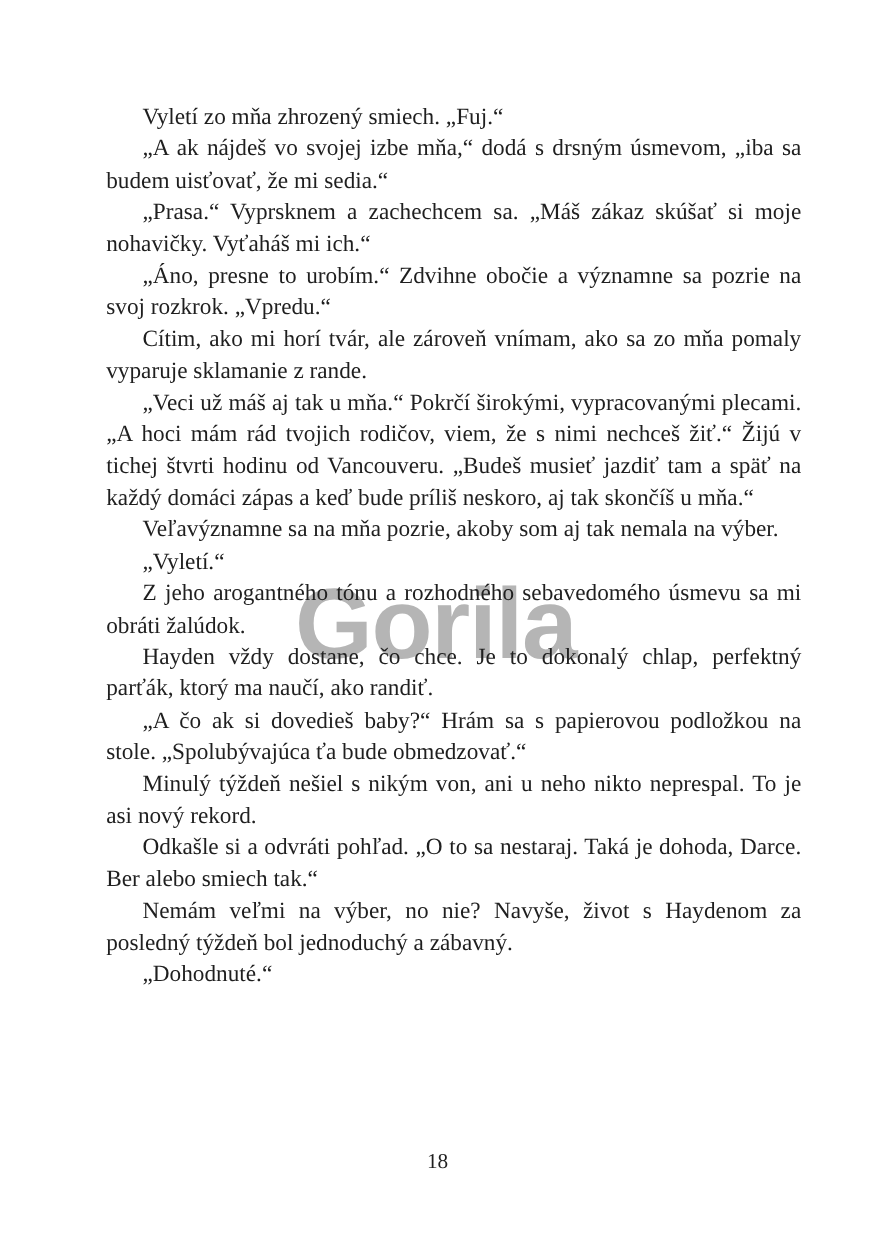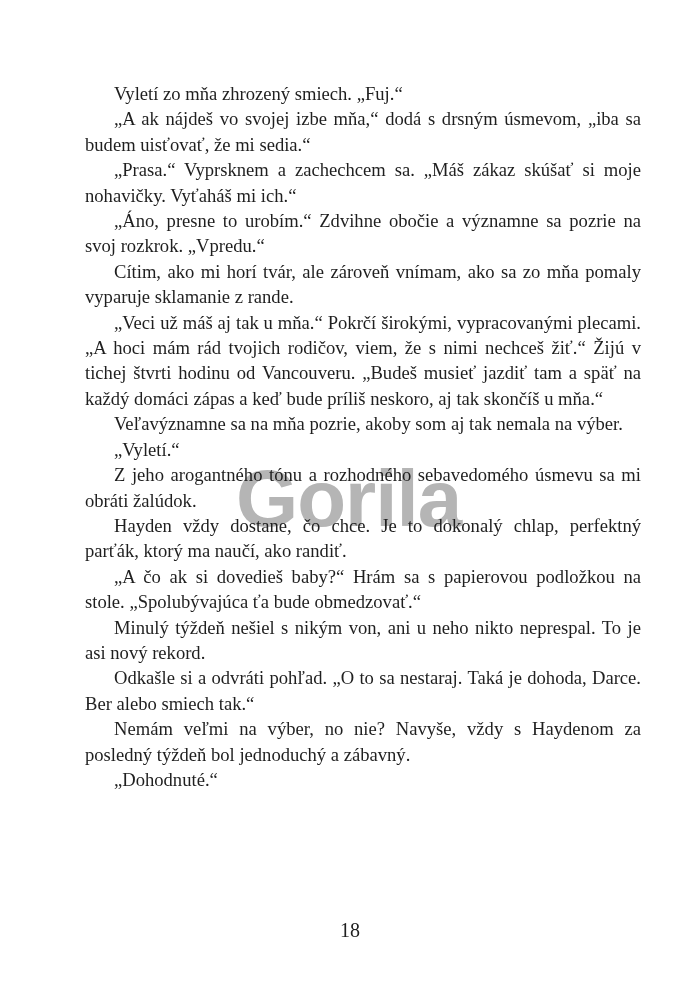--- a/index.html
+++ b/index.html
@@ -41,21 +41,21 @@
     text-align: justify;
     text-indent: 29px;
   }
   .page-number {
     position: absolute;
     left: 0;
     right: 0;
     top: 919px;
     z-index: 1;
     text-align: center;
-    font-size: 20px;
+    font-size: 17px;
     color: #1f1f1f;
   }
 </style>
 </head>
 <body>
 
 <div class="page">
 
   <div class="watermark">Gorila</div>
 
@@ -67,19 +67,19 @@
       <p class="para">„Áno, presne to urobím.“ Zdvihne obočie a významne sa pozrie na svoj rozkrok. „Vpredu.“</p>
       <p class="para">Cítim, ako mi horí tvár, ale zároveň vnímam, ako sa zo mňa pomaly vyparuje sklamanie z rande.</p>
       <p class="para">„Veci už máš aj tak u mňa.“ Pokrčí širokými, vypracovanými plecami. „A hoci mám rád tvojich rodičov, viem, že s nimi nechceš žiť.“ Žijú v tichej štvrti hodinu od Vancouveru. „Budeš musieť jazdiť tam a späť na každý domáci zápas a keď bude príliš neskoro, aj tak skončíš u mňa.“</p>
       <p class="para">Veľavýznamne sa na mňa pozrie, akoby som aj tak nemala na výber.</p>
       <p class="para">„Vyletí.“</p>
       <p class="para">Z jeho arogantného tónu a rozhodného sebavedomého úsmevu sa mi obráti žalúdok.</p>
       <p class="para">Hayden vždy dostane, čo chce. Je to dokonalý chlap, perfektný parťák, ktorý ma naučí, ako randiť.</p>
       <p class="para">„A čo ak si dovedieš baby?“ Hrám sa s papierovou podložkou na stole. „Spolubývajúca ťa bude obmedzovať.“</p>
       <p class="para">Minulý týždeň nešiel s nikým von, ani u neho nikto neprespal. To je asi nový rekord.</p>
       <p class="para">Odkašle si a odvráti pohľad. „O to sa nestaraj. Taká je dohoda, Darce. Ber alebo smiech tak.“</p>
-      <p class="para">Nemám veľmi na výber, no nie? Navyše, vždy s Haydenom za posledný týždeň bol jednoduchý a zábavný.</p>
+      <p class="para">Nemám veľmi na výber, no nie? Navyše, život s Haydenom za posledný týždeň bol jednoduchý a zábavný.</p>
       <p class="para">„Dohodnuté.“</p>
     </div>
 
   <div class="page-number">18</div>
 
 </div>
 
 </body></html>

